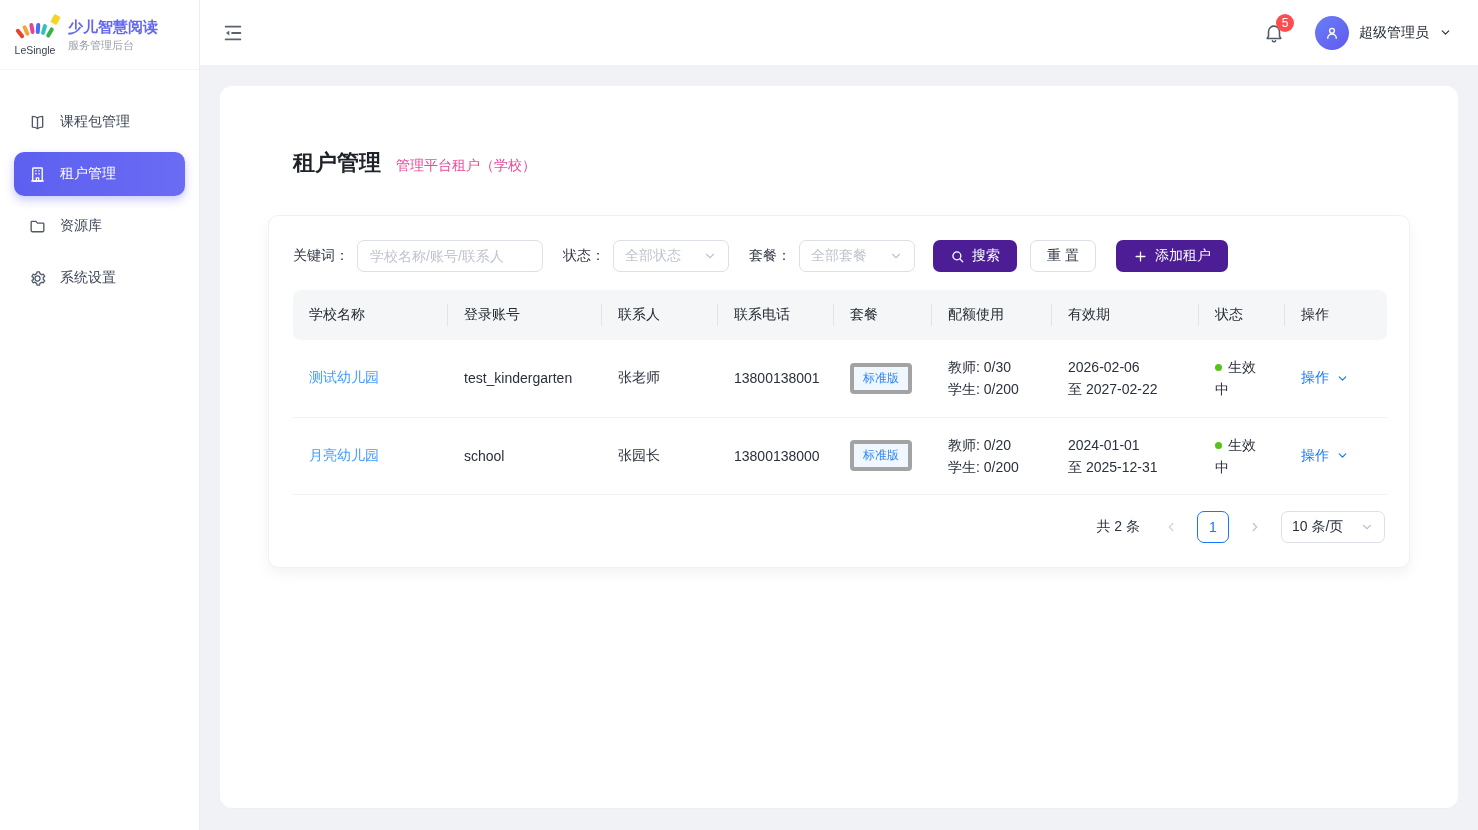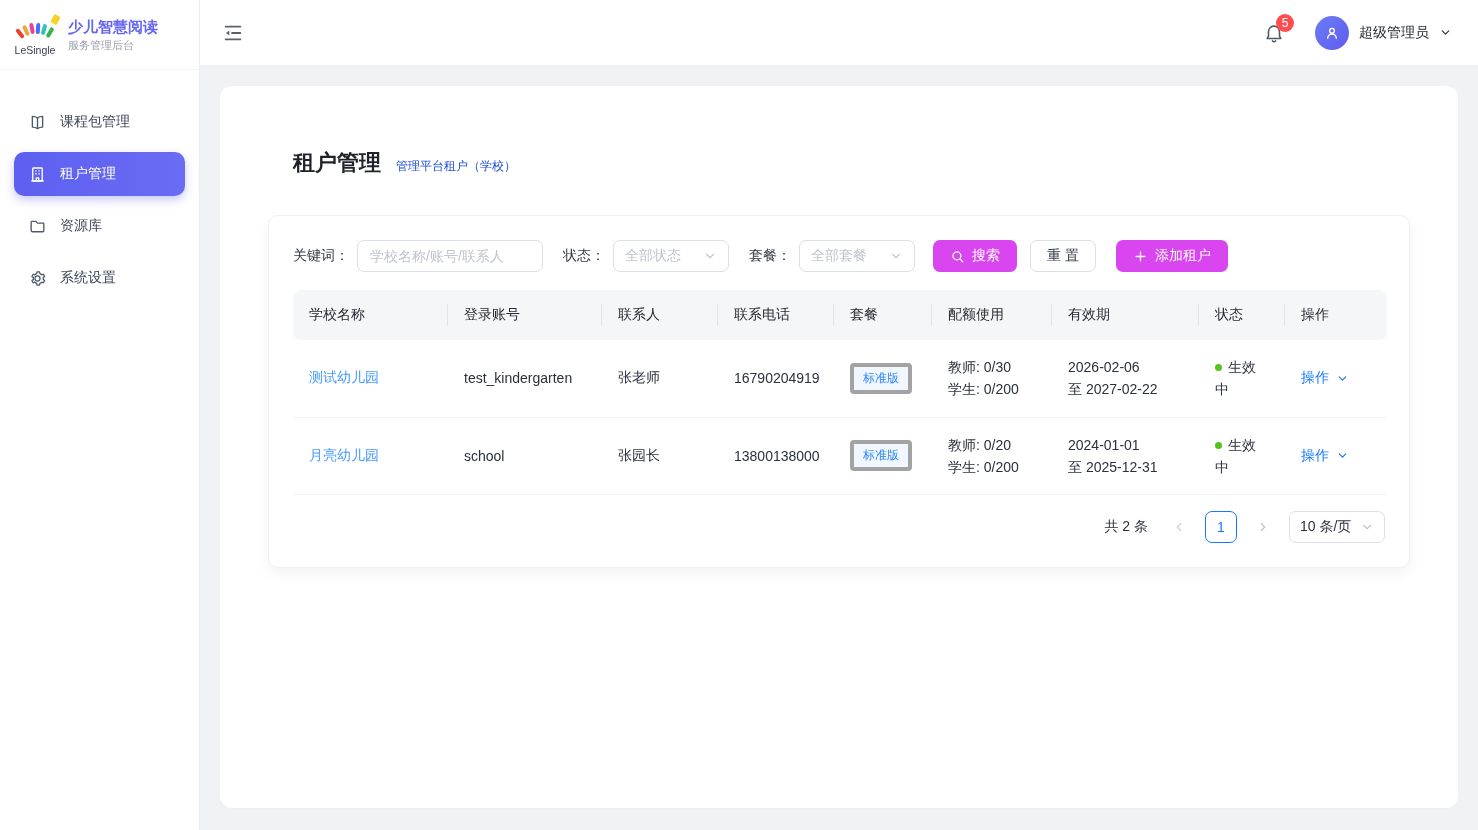--- a/index.html
+++ b/index.html
@@ -33,34 +33,34 @@
   .bell-wrap { position:relative; width:22px; height:22px; color:#4e5969; cursor:pointer; }
   .badge { position:absolute; top:-8px; right:-9px; min-width:18px; height:18px; border-radius:9px; background:#ff4d4f; color:#fff; font-size:12px; line-height:18px; text-align:center; padding:0 4px; }
   .user { display:flex; align-items:center; gap:10px; margin-left:30px; font-size:14px; color:#242b33; cursor:pointer; }
   .avatar { width:34px; height:34px; border-radius:50%; background:linear-gradient(135deg,#6a7df6,#5f5bef); display:flex; align-items:center; justify-content:center; color:#fff; }
   .caret { display:flex; width:13px; height:13px; color:#333; }
 
   .content { flex:1; padding:20px; }
   .card { background:#fff; border-radius:12px; height:722px; padding:62px 48px 0; box-shadow:0 1px 2px rgba(0,0,0,.02); }
   .page-head { margin-left:25px; display:flex; align-items:baseline; gap:15px; }
   .page-title { font-size:22px; font-weight:700; color:#1f2329; }
-  .page-sub { font-size:12px; color:#1d4ed8; }
+  .page-sub { font-size:14px; color:#ec4899; }
 
   .panel { margin-top:37px; border:1px solid #f0f1f4; border-radius:10px; padding:24px; box-shadow:0 6px 14px rgba(15,23,42,.05); background:#fff; }
 
   
   .filters { display:flex; align-items:center; }
   .f-label { font-size:14px; color:#333a45; margin-right:8px; white-space:nowrap; }
   .f-input { width:186px; height:32px; border:1px solid #dcdfe6; border-radius:7px; padding:0 12px; font-size:14px; color:#333; outline:none; }
   .f-input::placeholder { color:#c0c4cc; }
   .f-select { width:116px; height:32px; border:1px solid #dcdfe6; border-radius:7px; display:flex; align-items:center; justify-content:space-between; padding:0 11px; font-size:14px; color:#bfc4cd; cursor:pointer; background:#fff; }
   .sel-caret { display:flex; width:14px; height:14px; color:#c0c4cc; }
   .gap20 { margin-left:20px; } .gap18 { margin-left:18px; }
   .btn { height:32px; border-radius:7px; font-size:14px; display:inline-flex; align-items:center; justify-content:center; gap:7px; padding:0 16px; border:1px solid transparent; cursor:pointer; white-space:nowrap; font-family:inherit; }
-  .btn-primary { background:#d946ef; color:#fff; }
+  .btn-primary { background:#4c1d95; color:#fff; }
   .btn-default { background:#fff; border-color:#dcdfe6; color:#333a45; }
   .btn .b-icon { display:flex; width:15px; height:15px; }
 
   
   .table-wrap { margin-top:18px; }
   table { width:100%; border-collapse:collapse; table-layout:fixed; }
   thead th { background:#f5f6f8; height:50px; text-align:left; padding:0 16px; font-size:14px; font-weight:400; color:#242b33; position:relative; }
   thead th:first-child { border-radius:8px 0 0 8px; }
   thead th:last-child { border-radius:0 8px 8px 0; }
   thead th:not(:last-child)::after { content:""; position:absolute; right:0; top:14px; width:1px; height:22px; background:rgba(0,0,0,.07); }
@@ -74,21 +74,21 @@
   .action { color:#1677ff; display:inline-flex; align-items:center; gap:7px; cursor:pointer; }
   .action .caret2 { display:flex; width:13px; height:13px; color:#1677ff; }
 
   
   .pagination { display:flex; justify-content:flex-end; align-items:center; margin-top:16px; gap:13px; }
   .pg-total { font-size:14px; color:#2a313c; margin-right:5px; }
   .pg-arrow { width:26px; height:32px; display:flex; align-items:center; justify-content:center; cursor:pointer; }
   .pg-arrow svg { width:14px; height:14px; }
   .pg-prev { color:#d2d5da; } .pg-next { color:#c2c6cc; }
   .pg-current { width:32px; height:32px; border:1px solid #1677ff; border-radius:7px; color:#1677ff; font-size:14px; display:flex; align-items:center; justify-content:center; background:#fff; cursor:pointer; }
-  .pg-size { width:96px; height:32px; border:1px solid #dcdfe6; border-radius:7px; display:flex; align-items:center; justify-content:space-between; padding:0 10px; font-size:14px; color:#2a313c; cursor:pointer; background:#fff; }
+  .pg-size { width:104px; height:32px; border:1px solid #dcdfe6; border-radius:7px; display:flex; align-items:center; justify-content:space-between; padding:0 10px; font-size:14px; color:#2a313c; cursor:pointer; background:#fff; }
 </style>
 </head>
 <body>
 
 <div class="app">
 
   <aside class="sidebar">
     <div class="brand">
       <div class="logo">
         <span class="bar" style="left:6px;  bottom:18px; transform:rotate(-38deg); background:#e8432e;"></span>
@@ -260,21 +260,21 @@
                   <th>有效期</th>
                   <th>状态</th>
                   <th>操作</th>
                 </tr>
               </thead>
               <tbody>
                 <tr>
                   <td><span class="link">测试幼儿园</span></td>
                   <td>test_kindergarten</td>
                   <td>张老师</td>
-                  <td>16790204919</td>
+                  <td>13800138001</td>
                   <td><span class="tag-plan">标准版</span></td>
                   <td class="two-line">
                     <div>教师: 0/30</div>
                     <div>学生: 0/200</div>
                   </td>
                   <td class="two-line">
                     <div>2026-02-06</div>
                     <div>至 2027-02-22</div>
                   </td>
                   <td>

